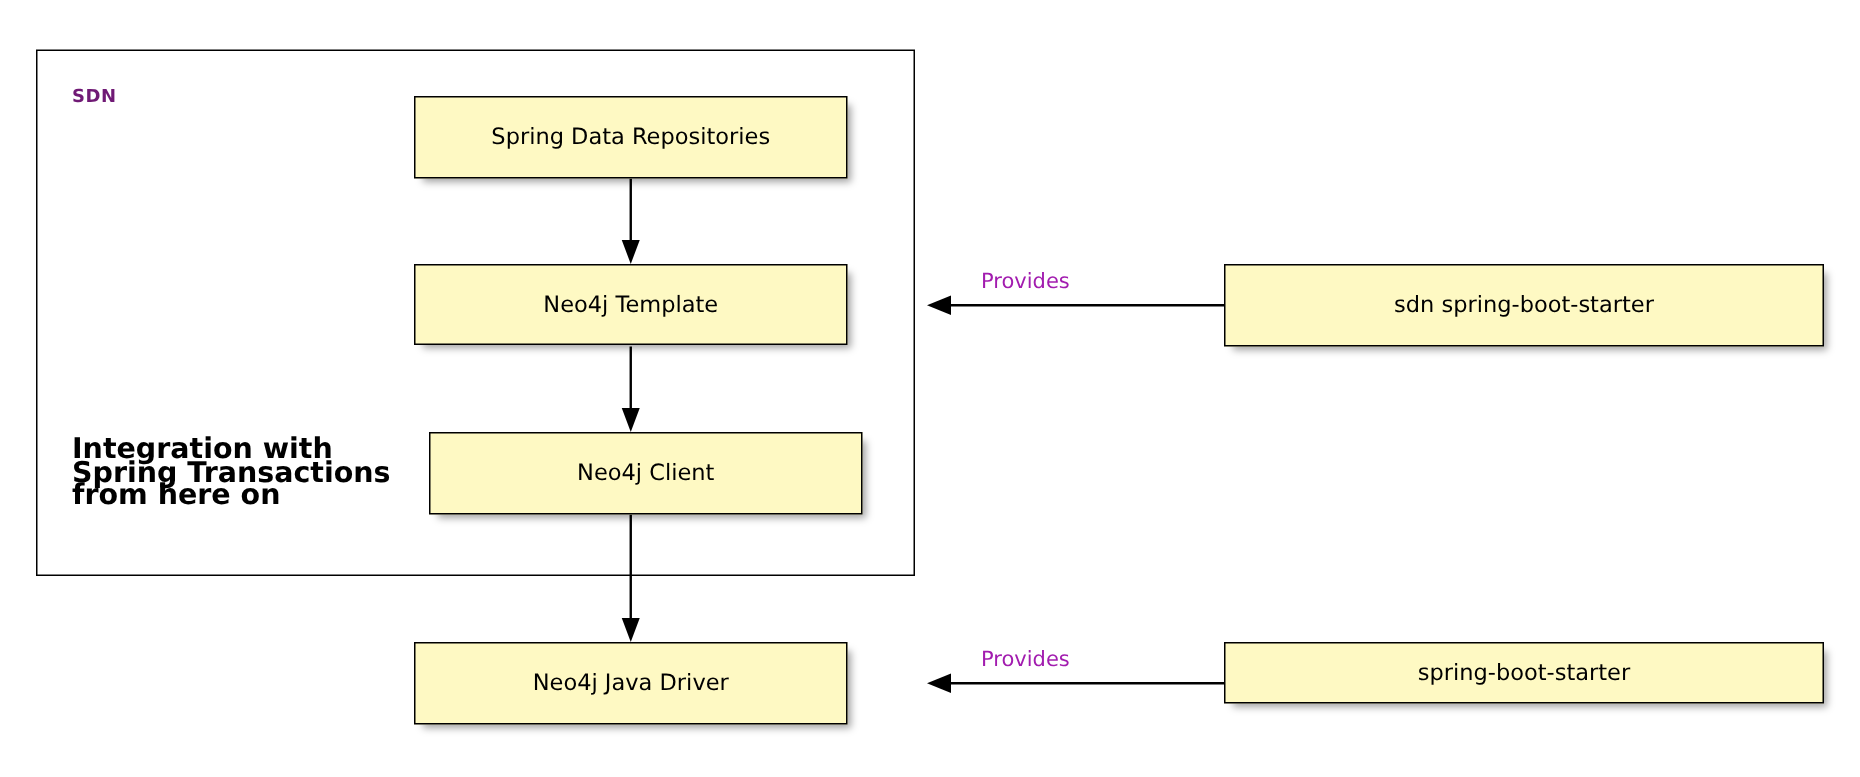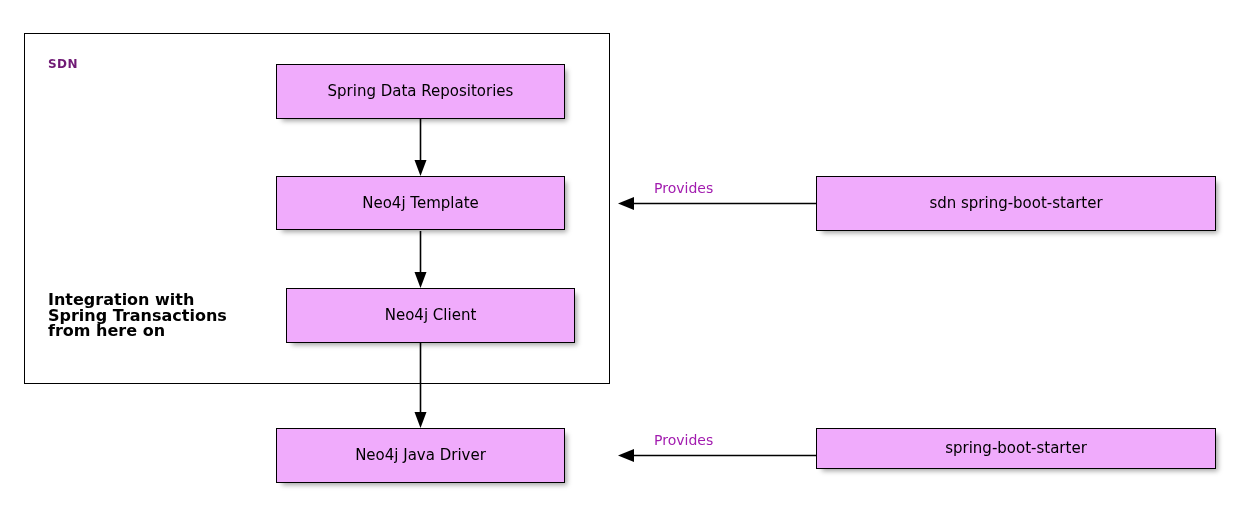--- a/index.html
+++ b/index.html
@@ -40,37 +40,37 @@
     font-weight: bold;
     color: #701a75;
     letter-spacing: 0.4px;
     white-space: nowrap;
   }
   
   .node {
     position: absolute;
     box-sizing: border-box;
     border: 1.6px solid #000000;
-    background: #f0abfc;
+    background: #fef9c3;
     display: flex;
     align-items: center;
     justify-content: center;
     box-shadow: 4px 4px 5px -2px rgba(0,0,0,0.36);
     z-index: 3;
   }
   .node-label {
     font-size: 15px;
     color: #000000;
     white-space: nowrap;
     line-height: 1;
   }
   
   .note-text {
     position: absolute;
-    font-size: 16px;
+    font-size: 19px;
     font-weight: bold;
     color: #000000;
     line-height: 15.5px;
     white-space: pre;
     z-index: 4;
   }
   
   .edge-label {
     position: absolute;
     font-size: 14px;

